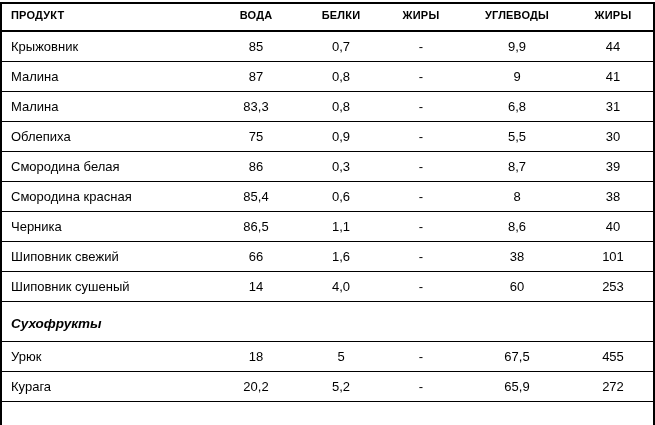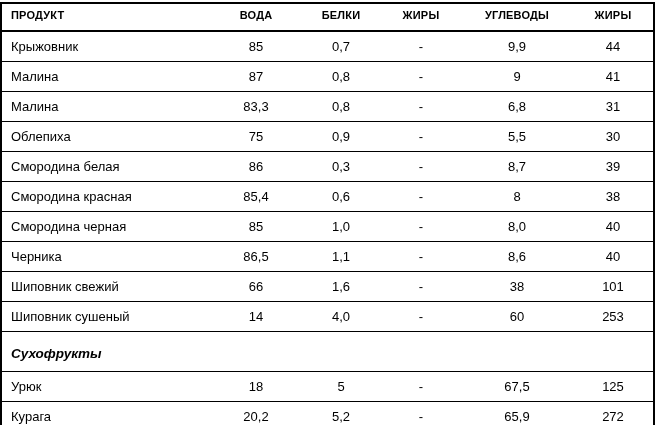--- a/index.html
+++ b/index.html
@@ -148,28 +148,20 @@
         </tr>
         <tr>
           <td class="name">Смородина красная</td>
           <td class="num">85,4</td>
           <td class="num">0,6</td>
           <td class="num">-</td>
           <td class="num">8</td>
           <td class="num">38</td>
         </tr>
         <tr>
-          <td class="name">Смородина черная</td>
-          <td class="num">85</td>
-          <td class="num">1,0</td>
-          <td class="num">-</td>
-          <td class="num">8,0</td>
-          <td class="num">40</td>
-        </tr>
-        <tr>
           <td class="name">Черника</td>
           <td class="num">86,5</td>
           <td class="num">1,1</td>
           <td class="num">-</td>
           <td class="num">8,6</td>
           <td class="num">40</td>
         </tr>
         <tr>
           <td class="name">Шиповник свежий</td>
           <td class="num">66</td>
@@ -188,21 +180,21 @@
         </tr>
         <tr class="section">
           <td class="name" colspan="6">Сухофрукты</td>
         </tr>
         <tr>
           <td class="name">Урюк</td>
           <td class="num">18</td>
           <td class="num">5</td>
           <td class="num">-</td>
           <td class="num">67,5</td>
-          <td class="num">125</td>
+          <td class="num">455</td>
         </tr>
         <tr>
           <td class="name">Курага</td>
           <td class="num">20,2</td>
           <td class="num">5,2</td>
           <td class="num">-</td>
           <td class="num">65,9</td>
           <td class="num">272</td>
         </tr>
       </tbody>

